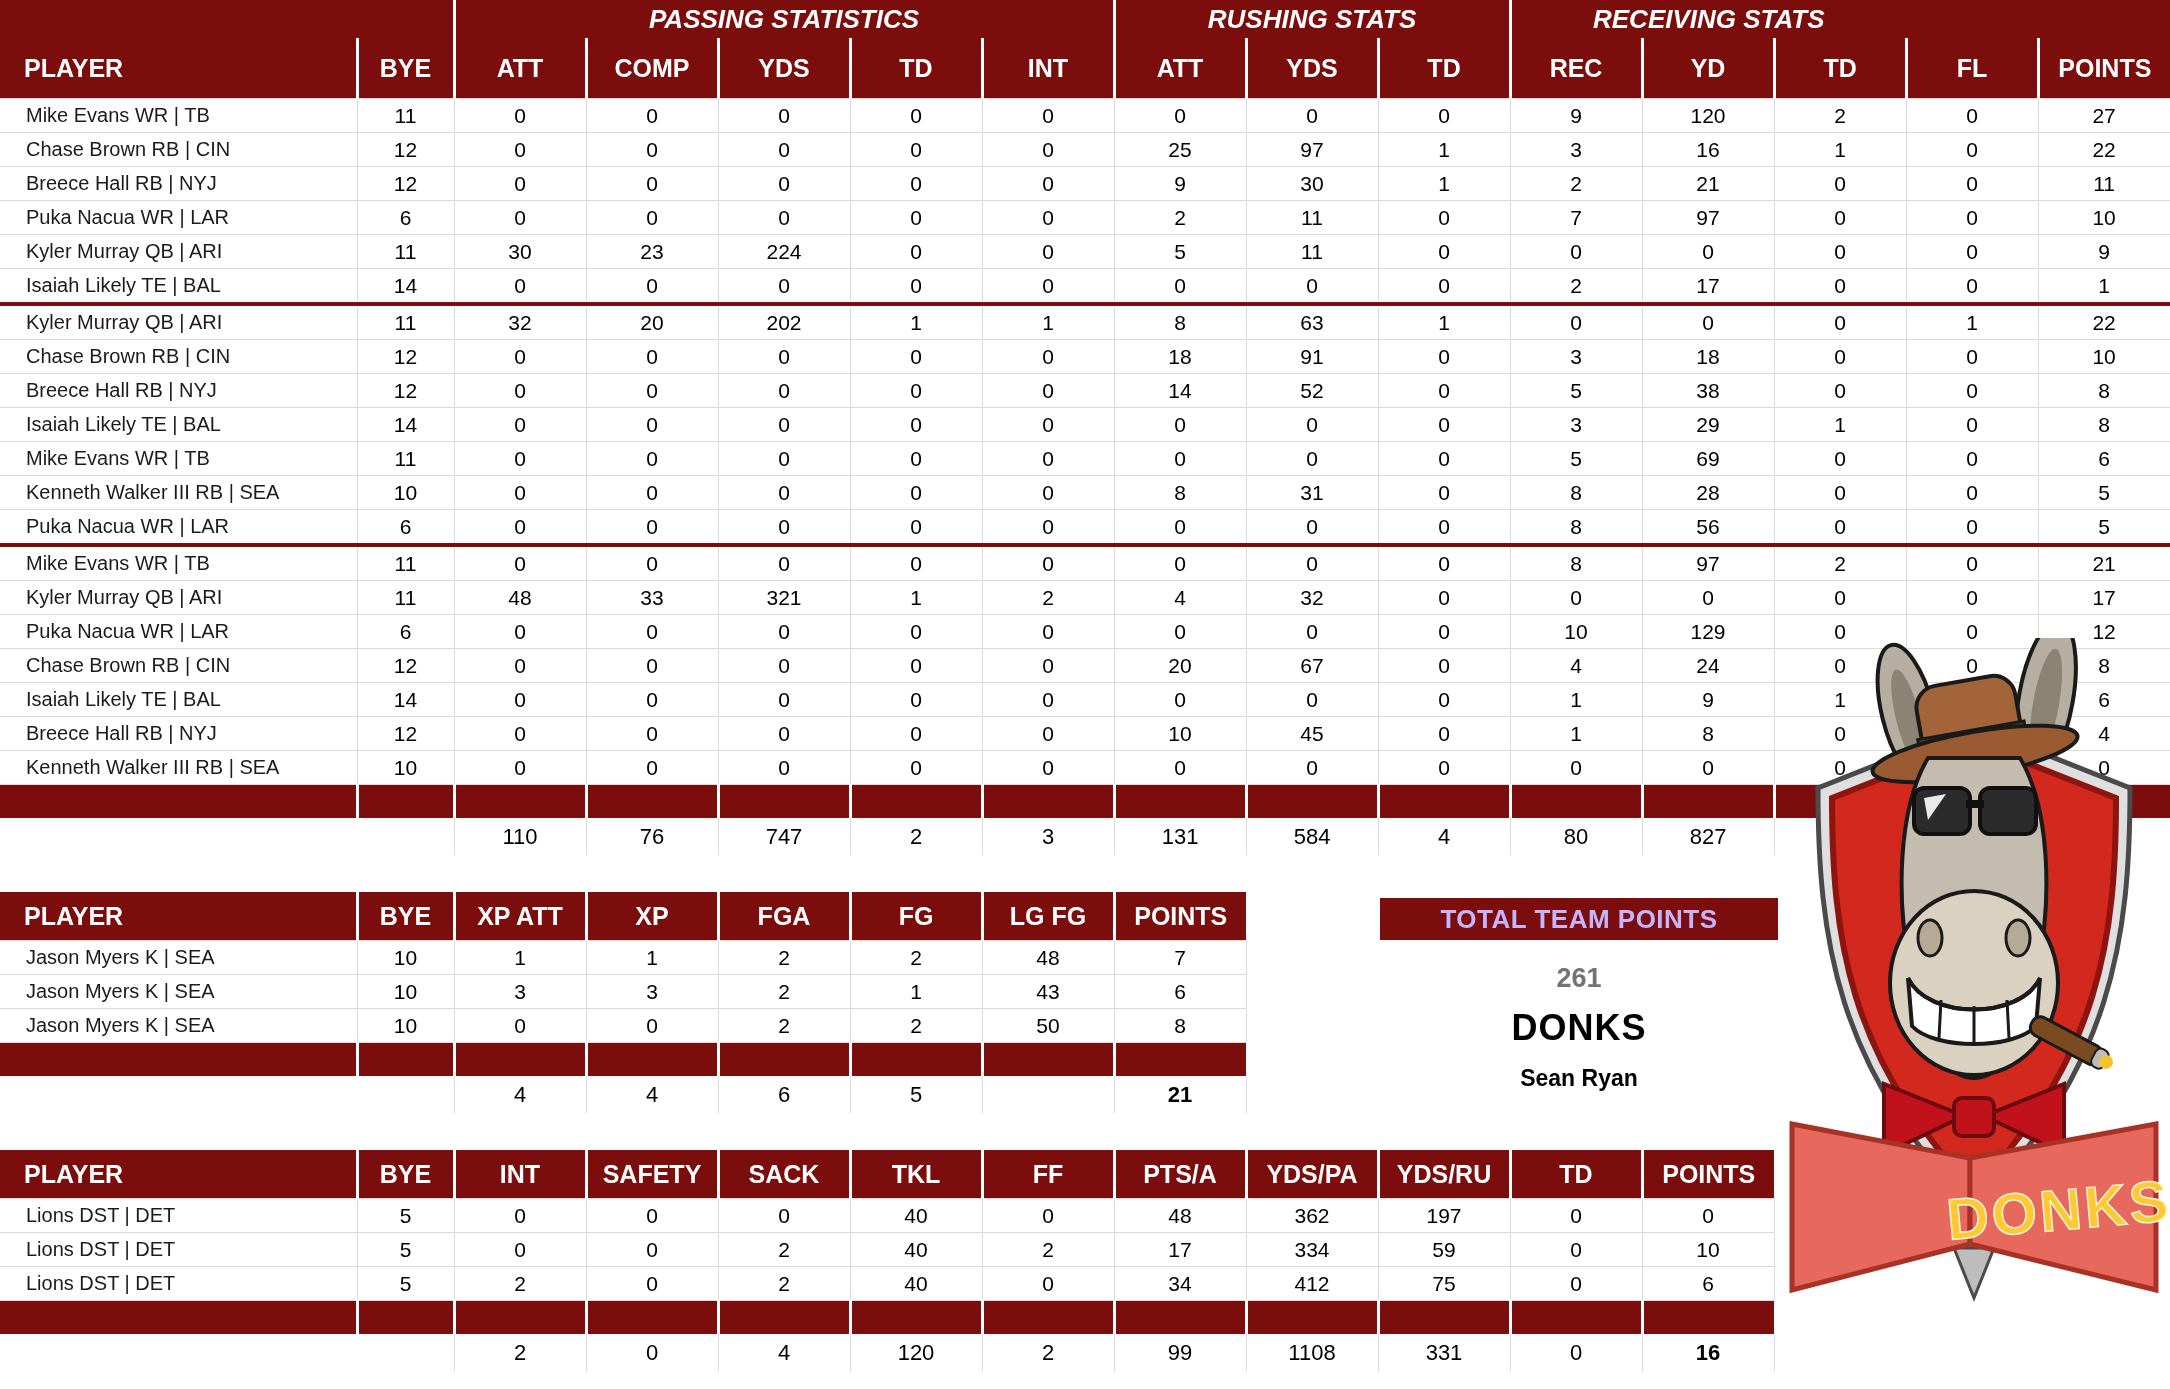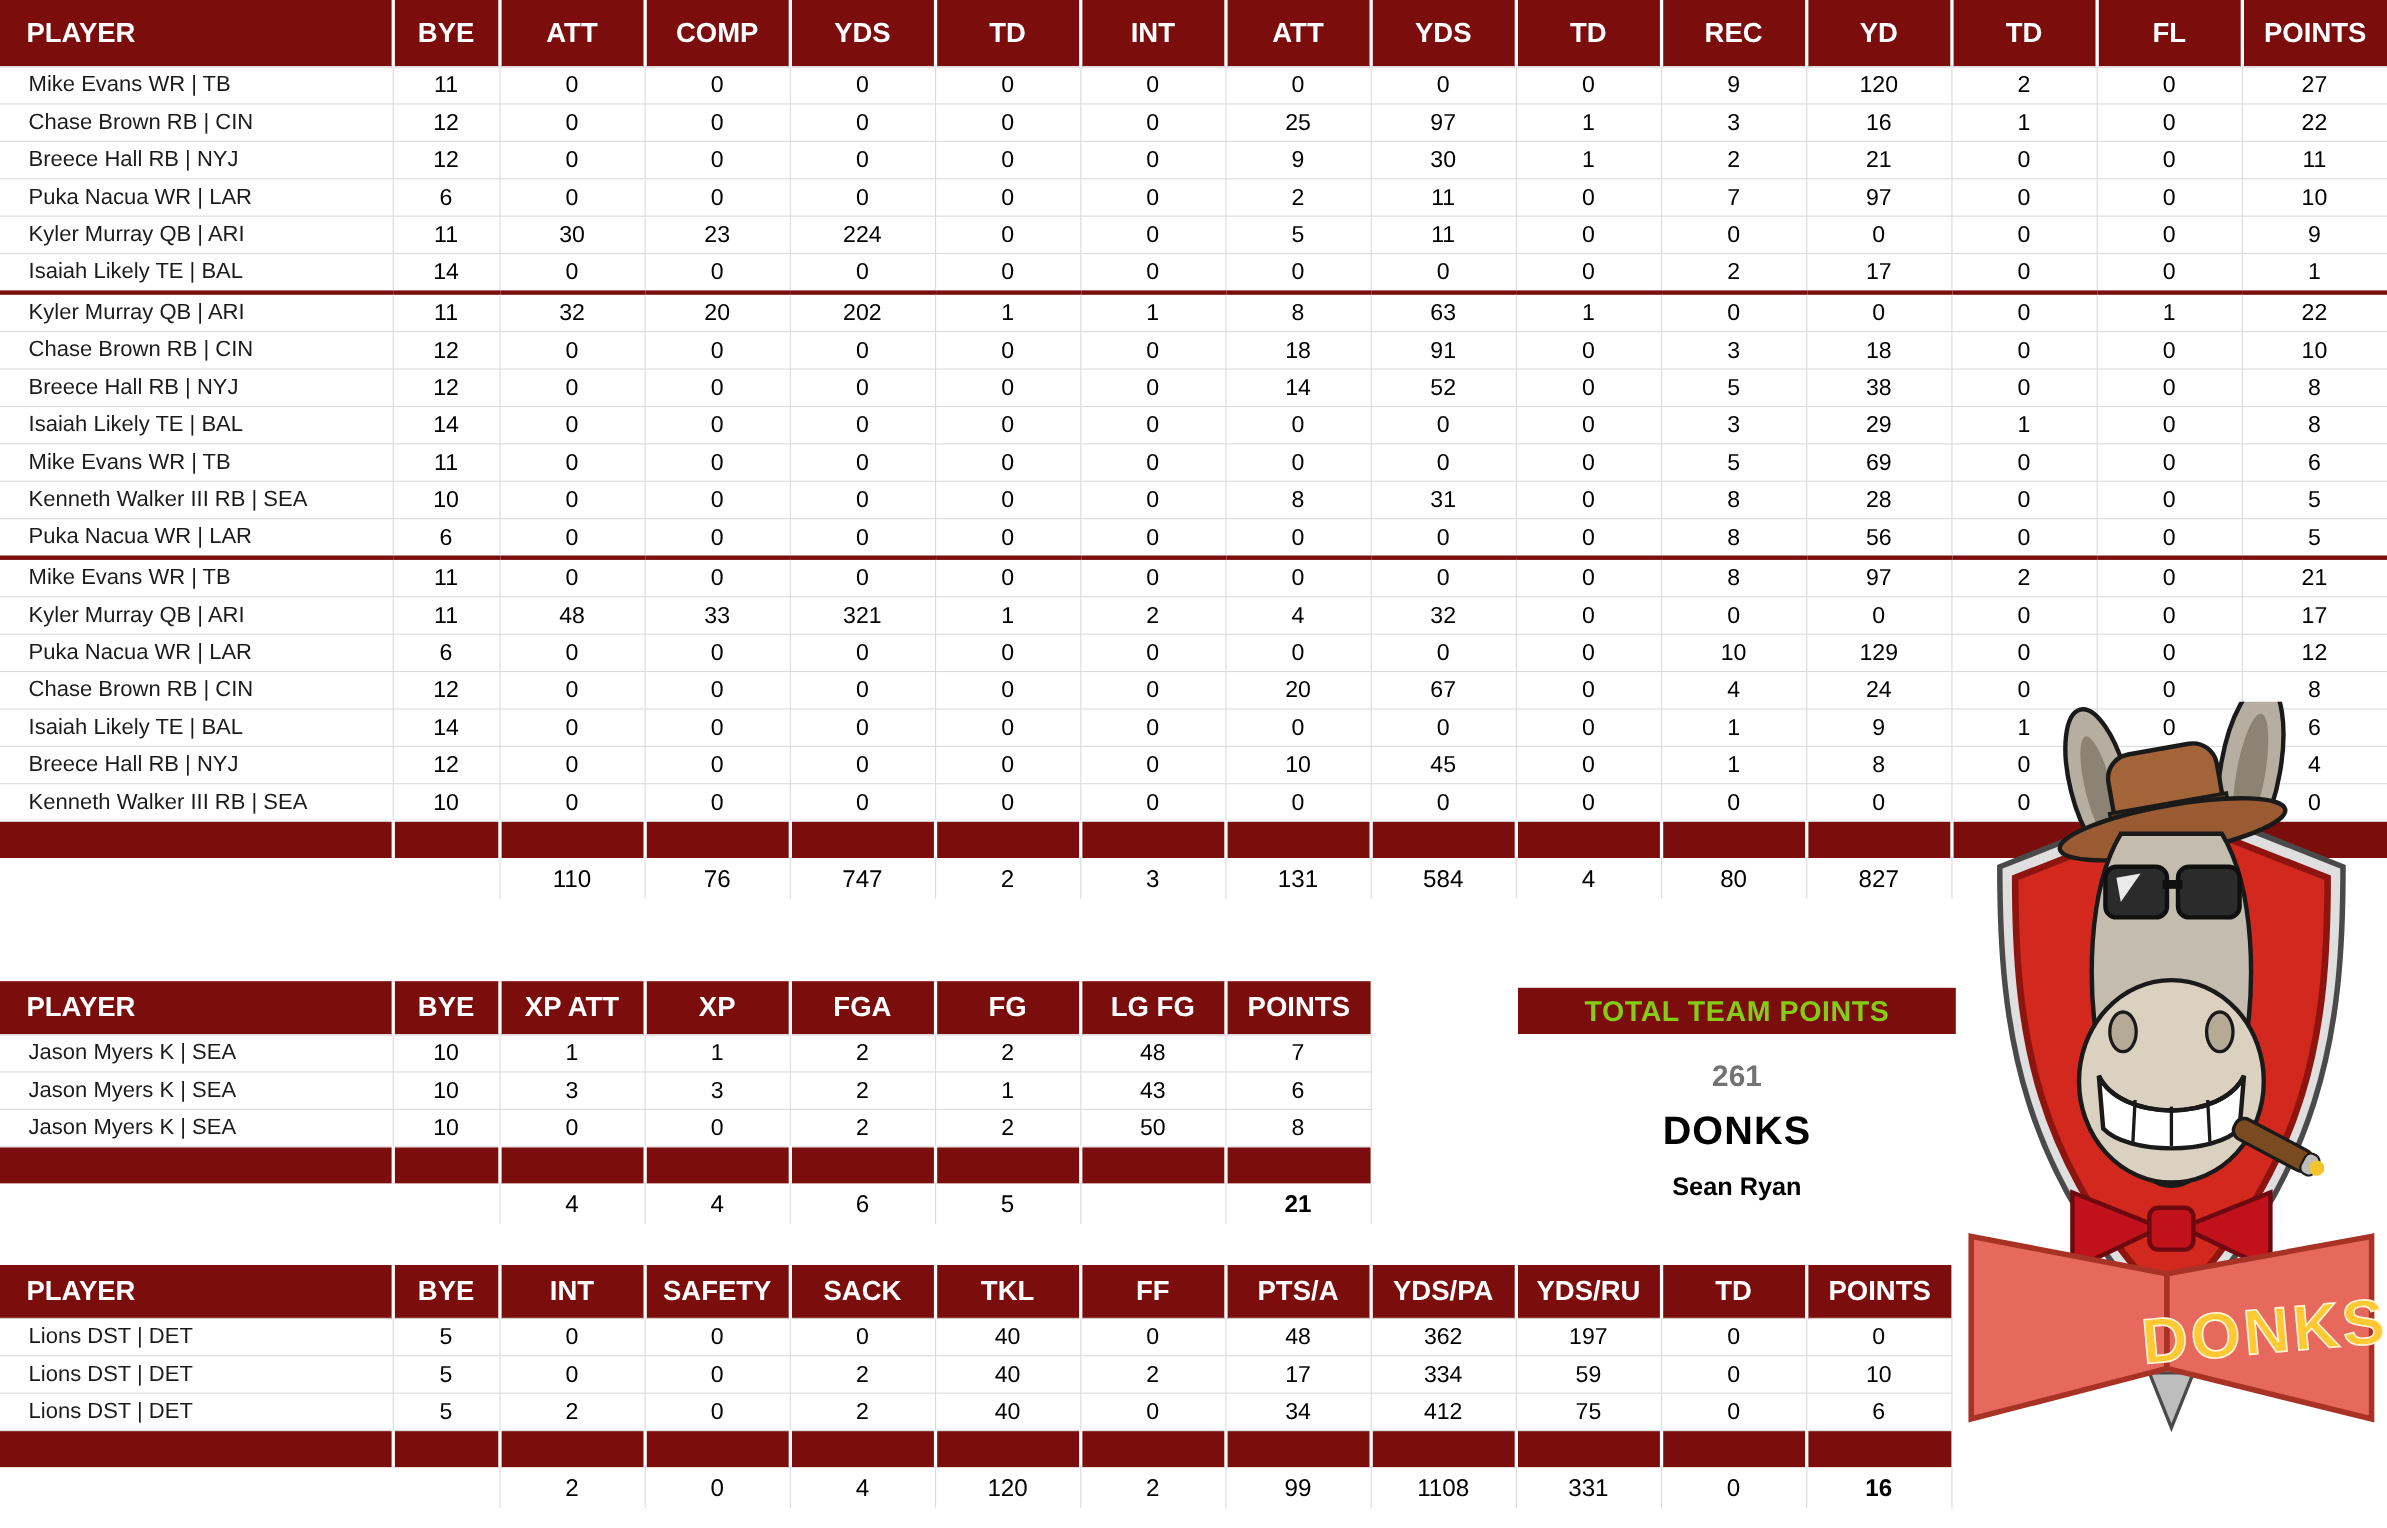--- a/index.html
+++ b/index.html
@@ -35,21 +35,21 @@
   td.dark{background:#7B0E0D;border:none;border-left:3px solid #fff;height:33px;}
   td.dark:first-child{border-left:none;}
 
   tr.totals td{border:none;height:37px;text-align:center;font-size:22px;color:#000;background:#fff;}
   tr.totals td.vline{border-left:1px solid #DBDBDB;}
   tr.totals td:last-child{font-weight:bold;border-right:1px solid #DBDBDB;}
 
   
   #team-box{position:absolute;left:1380px;top:898px;width:398px;text-align:center;}
   #team-box .bar{
-    background:#7B0E0D;color:#84cc16;font-weight:bold;font-size:26px;height:42px;
+    background:#7B0E0D;color:#c4b5fd;font-weight:bold;font-size:26px;height:42px;
     display:flex;align-items:center;justify-content:center;letter-spacing:0.5px;
   }
   #team-box .pts{font-weight:bold;font-size:27px;margin-top:23px;color:#737373;}
   #team-box .team{font-weight:bold;font-size:36px;margin-top:13px;color:#000;letter-spacing:1px;}
   #team-box .owner{font-weight:bold;font-size:23px;margin-top:16px;color:#000;}
 
   #logo{position:absolute;left:1778px;top:638px;width:392px;height:690px;}
 </style>
 </head>
 <body>
@@ -66,20 +66,27 @@
       <col style="width: 132px;">
       <col style="width: 132px;">
       <col style="width: 132px;">
       <col style="width: 132px;">
       <col style="width: 132px;">
       <col style="width: 132px;">
       <col style="width: 132px;">
       <col style="width: 132px;">
     </colgroup>
   <thead>
+      <tr class="grp-row">
+        <th colspan="2" class="blank"></th>
+        <th colspan="5" class="gstart">PASSING STATISTICS</th>
+        <th colspan="3" class="gstart">RUSHING STATS</th>
+        <th colspan="3" class="gstart">RECEIVING STATS</th>
+        <th colspan="2" class="blank"></th>
+      </tr>
       <tr class="col-row">
         <th class="player-h">PLAYER</th>
         <th>BYE</th>
         <th>ATT</th>
         <th>COMP</th>
         <th>YDS</th>
         <th>TD</th>
         <th>INT</th>
         <th>ATT</th>
         <th>YDS</th>

